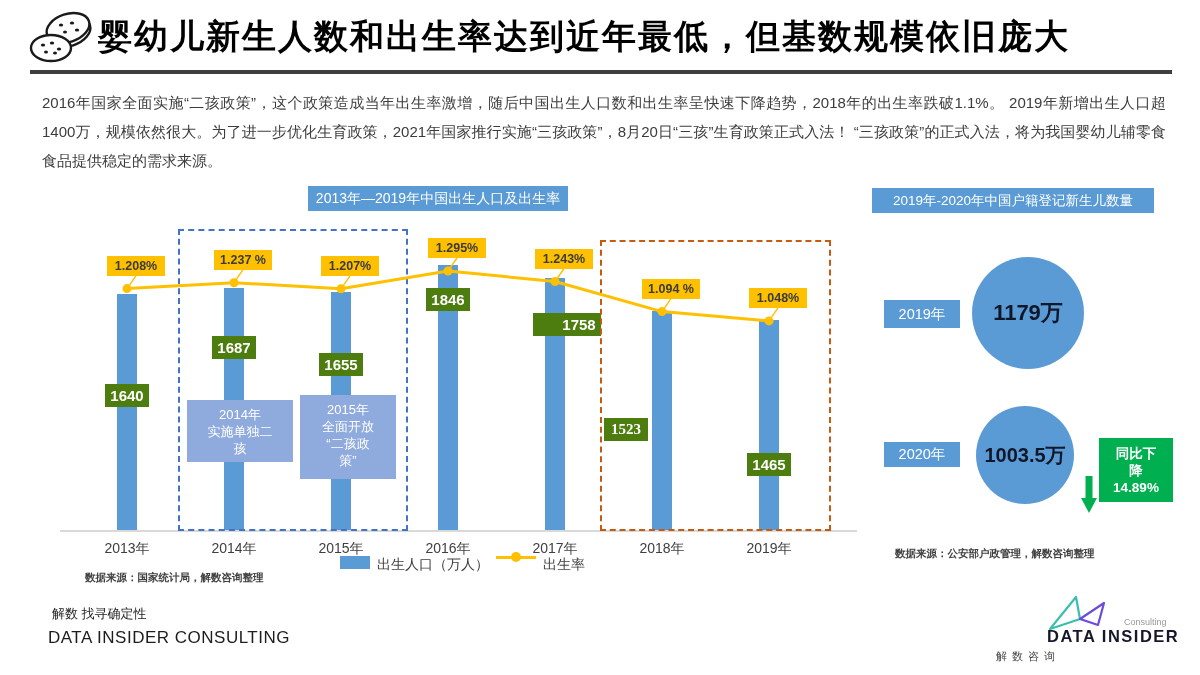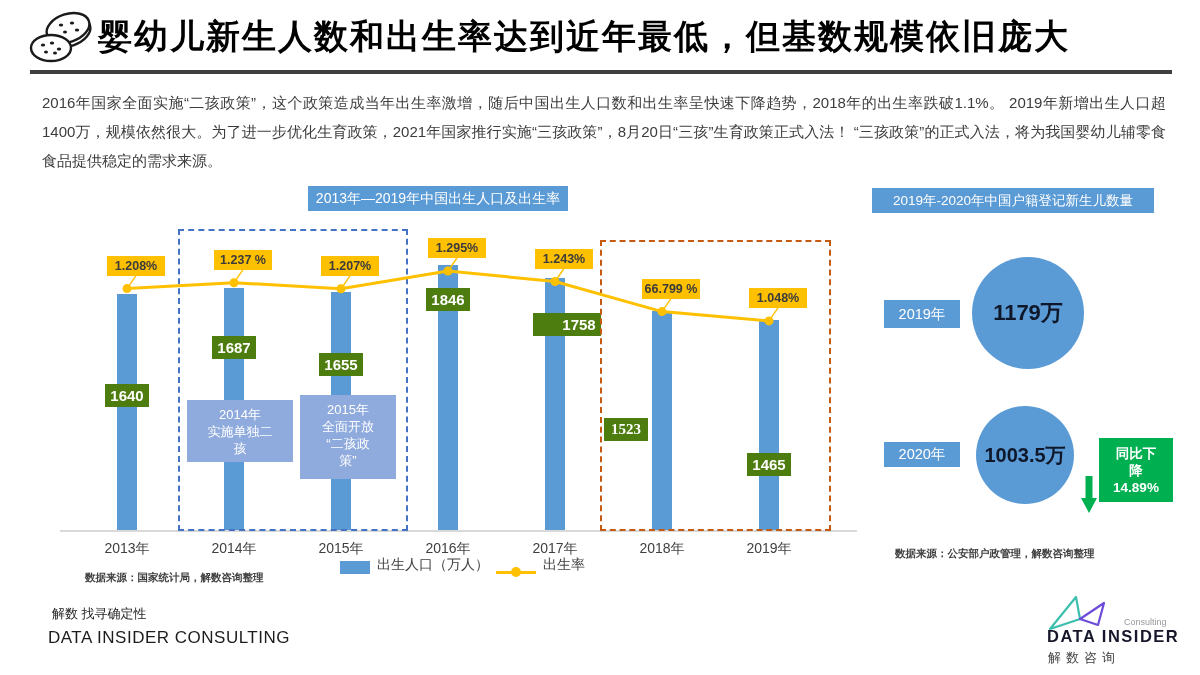--- a/index.html
+++ b/index.html
@@ -35,21 +35,21 @@
   .bar{position:absolute;background:#5B9BD5;}
   .bar-val{position:absolute;background:#4d7c0f;color:#fff;font-weight:bold;font-size:15px;
       text-align:center;height:23px;line-height:23px;width:44px;}
   .x-label{position:absolute;width:80px;text-align:center;font-size:14px;color:#3f3f3f;top:540px;}
   .rate-label{position:absolute;background:#FFC000;color:#3b3b3b;font-weight:bold;font-size:12.5px;
       text-align:center;width:58px;height:20px;line-height:20px;}
   #axis-line{left:60px;top:530px;width:797px;height:2px;background:#D9D9D9;}
   #line-svg{left:0;top:0;pointer-events:none;}
 
   
-  #legend{left:340px;top:556px;display:flex;align-items:flex-end;gap:7px;font-size:14px;color:#3f3f3f;}
+  #legend{left:340px;top:556px;display:flex;align-items:flex-start;gap:7px;font-size:14px;color:#3f3f3f;}
   #legend-bar-swatch{width:30px;height:13px;background:#5B9BD5;display:inline-block;}
   #legend-line-swatch{width:40px;height:3px;background:#FFC000;display:inline-block;position:relative;}
   #legend-line-swatch .dot{position:absolute;left:15px;top:-4px;width:10px;height:10px;border-radius:50%;background:#FFC000;}
 
   .source-note{font-size:10.5px;font-weight:bold;color:#404040;white-space:nowrap;}
   #chart-source-left{left:85px;top:571px;}
   #chart-source-right{left:895px;top:547px;}
 
   
   .year-badge{background:#5B9BD5;color:#fff;text-align:center;font-size:14.5px;}
@@ -62,21 +62,21 @@
   #decline-badge{left:1099px;top:438px;width:74px;height:64px;background:#00B050;color:#fff;font-weight:bold;
       font-size:13.5px;line-height:17px;white-space:pre-line;display:flex;align-items:center;justify-content:center;text-align:center;}
   #decline-arrow{left:1079px;top:476px;}
 
   
   #tagline{left:52px;top:605px;font-size:13px;color:#222;}
   #company-name{left:48px;top:628px;font-size:17px;color:#1d1d1d;letter-spacing:0.5px;}
   #logo-bowtie{left:1046px;top:593px;}
   #logo-consulting{left:1124px;top:617px;font-size:9px;color:#999;}
   #logo-wordmark{left:1047px;top:627px;font-size:16.5px;font-weight:bold;color:#17172b;letter-spacing:1.5px;}
-  #logo-chinese{left:1048px;top:649px;font-size:13px;color:#444;letter-spacing:5px;}
+  #logo-chinese{left:996px;top:649px;font-size:11px;color:#444;letter-spacing:5px;}
 </style>
 </head>
 <body>
 
 <div id="canvas">
 
   <svg class="abs" id="cookies-icon" width="66" height="56" viewBox="0 0 66 56" style="left:28px;top:10px;">
     <g fill="#fff" stroke="#1a1a1a" stroke-width="2.4">
       <ellipse cx="41" cy="22" rx="22" ry="14" transform="rotate(-18 41 22)"></ellipse>
       <ellipse cx="40" cy="18" rx="22" ry="14" transform="rotate(-18 40 18)"></ellipse>
@@ -154,21 +154,21 @@
       <circle cx="662" cy="311.602" r="4.5" fill="#FFC000"></circle>
       <line x1="769" y1="320.894" x2="778" y2="307.894" stroke="#FFC000" stroke-width="1.4"></line>
       <circle cx="769" cy="320.894" r="4.5" fill="#FFC000"></circle>
     </svg>
   <div id="rate-layer">
       <div class="rate-label abs" style="left: 107px; top: 255.574px;">1.208%</div>
       <div class="rate-label abs" style="left: 214px; top: 249.716px;">1.237 %</div>
       <div class="rate-label abs" style="left: 321px; top: 255.776px;">1.207%</div>
       <div class="rate-label abs" style="left: 428px; top: 238px;">1.295%</div>
       <div class="rate-label abs" style="left: 535px; top: 248.504px;">1.243%</div>
-      <div class="rate-label abs" style="left: 642px; top: 278.602px;">66.799 %</div>
+      <div class="rate-label abs" style="left: 642px; top: 278.602px;">1.094 %</div>
       <div class="rate-label abs" style="left: 749px; top: 287.894px;">1.048%</div>
     </div>
 
   <div class="abs" id="legend">
     <span id="legend-bar-swatch"></span>
     <span>出生人口（万人）</span>
     <span id="legend-line-swatch">
         <span class="dot"></span>
       </span>
     <span>出生率</span>

